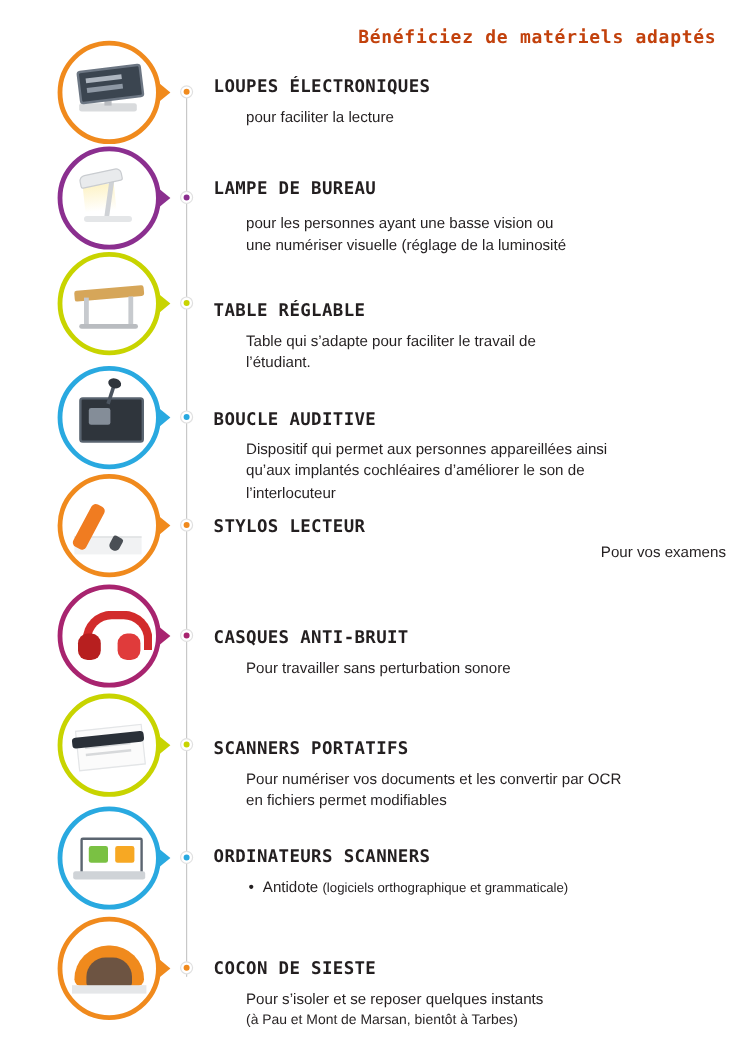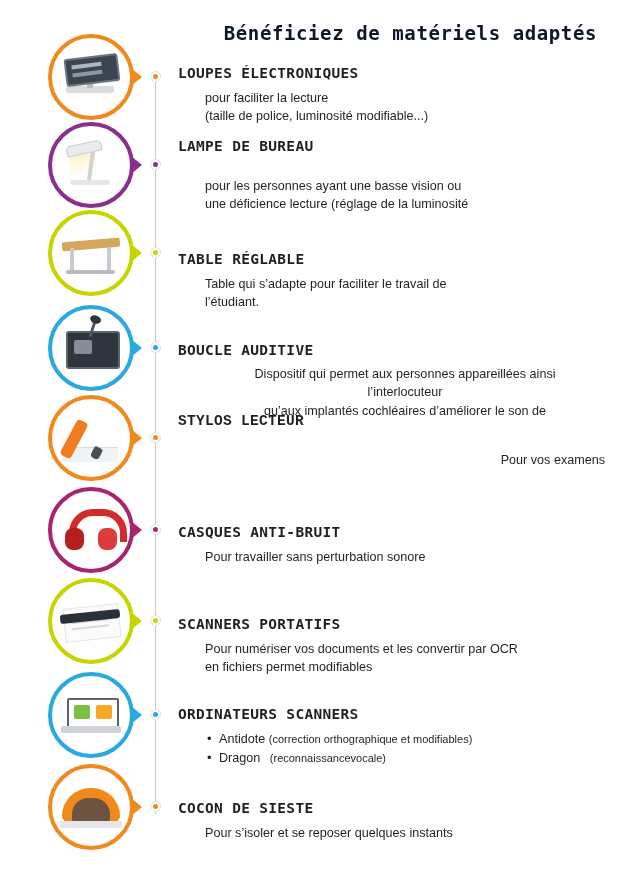--- a/index.html
+++ b/index.html
@@ -15,24 +15,24 @@
     position: relative;
     overflow: hidden;
   }
 
   
   .page-title {
     position: absolute;
     top: 22px;
     right: 28px;
     font-family: "DejaVu Sans Mono", monospace;
-    font-size: 19px;
+    font-size: 15px;
     font-weight: bold;
     letter-spacing: 0.6px;
-    color: #0f172a;
+    color: #c2410c;
     white-space: nowrap;
   }
 
   
   .timeline-line {
     position: absolute;
     left: 155px;
     top: 72px;
     width: 1px;
     height: 742px;
@@ -205,41 +205,40 @@
           <div class="loupe-stand"></div>
           <div class="loupe-screen"></div>
       </div>
     </div>
   </div>
   <div class="badge-arrow" style="top:34px; border-left-color:#f08a1d;"></div>
   <div class="dot" style="top:37px; background:#f08a1d;"></div>
   <div class="item-head" style="top:31px;">LOUPES ÉLECTRONIQUES</div>
   <div class="item-body" style="top:55px;">
     <div>pour faciliter la lecture</div>
-    <div>(taille de police, luminosité modifiable...)</div>
   </div>
 </div>
 
 <div class="item" style="top:122px;">
   <div class="badge" style="top:0; border-color:#8b2f8f;">
     <div class="thumb">
       <div class="art">
         <div class="lamp-glow"></div>
           <div class="lamp-arm"></div>
           <div class="lamp-head"></div>
           <div class="lamp-base"></div>
       </div>
     </div>
   </div>
   <div class="badge-arrow" style="top:34px; border-left-color:#8b2f8f;"></div>
   <div class="dot" style="top:37px; background:#8b2f8f;"></div>
-  <div class="item-head" style="top:16px;">LAMPE DE BUREAU</div>
+  <div class="item-head" style="top:28px;">LAMPE DE BUREAU</div>
   <div class="item-body" style="top:55px;">
     <div>pour les personnes ayant une basse vision ou</div>
-    <div>une déficience lecture (réglage de la luminosité</div>
+    <div>une numériser visuelle (réglage de la luminosité</div>
   </div>
 </div>
 
 <div class="item" style="top:210px;">
   <div class="badge" style="top:0; border-color:#c8d400;">
     <div class="thumb">
       <div class="art">
         <div class="tbl-top"></div>
           <div class="tbl-leg1"></div>
           <div class="tbl-leg2"></div>
@@ -261,40 +260,40 @@
     <div class="thumb">
       <div class="art">
         <div class="loop-box"></div>
           <div class="loop-mic"></div>
       </div>
     </div>
   </div>
   <div class="badge-arrow" style="top:34px; border-left-color:#29a9e0;"></div>
   <div class="dot" style="top:37px; background:#29a9e0;"></div>
   <div class="item-head" style="top:37px;">BOUCLE AUDITIVE</div>
-  <div class="item-body" style="top:60px;text-align:center;">
+  <div class="item-body" style="top:60px;">
     <div>Dispositif qui permet aux personnes appareillées ainsi</div>
+    <div>qu’aux implantés cochléaires d’améliorer le son de</div>
     <div>l’interlocuteur</div>
-    <div>qu’aux implantés cochléaires d’améliorer le son de</div>
   </div>
 </div>
 
 <div class="item" style="top:395px;">
   <div class="badge" style="top:0; border-color:#f08a1d;">
     <div class="thumb">
       <div class="art">
         <div class="pen-paper"></div>
           <div class="pen-body"></div>
           <div class="pen-tip"></div>
       </div>
     </div>
   </div>
   <div class="badge-arrow" style="top:34px; border-left-color:#f08a1d;"></div>
   <div class="dot" style="top:37px; background:#f08a1d;"></div>
-  <div class="item-head" style="top:18px;font-family:Liberation Mono, monospace;">STYLOS LECTEUR</div>
+  <div class="item-head" style="top:36px;">STYLOS LECTEUR</div>
   <div class="item-body" style="top:56px;text-align:right;">
     <div>Pour vos examens</div>
   </div>
 </div>
 
 <div class="item" style="top:487px;">
   <div class="badge" style="top:0; border-color:#a8246f;">
     <div class="thumb">
       <div class="art">
         <div class="hp-band"></div>
@@ -338,39 +337,36 @@
       </div>
     </div>
   </div>
   <div class="badge-arrow" style="top:34px; border-left-color:#29a9e0;"></div>
   <div class="dot" style="top:37px; background:#29a9e0;"></div>
   <div class="item-head" style="top:34px;">ORDINATEURS SCANNERS</div>
   <div class="item-body" style="top:58px;">
     <ul class="bullets">
       <li>
         <span>Antidote</span>
-        <span class="note">(correction orthographique et modifiables)</span>
-      </li>
-      <li>
-        <span>Dragon</span>
-        <span class="note" style="margin-left:6px;">(reconnaissancevocale)</span>
+        <span class="note">(logiciels orthographique et grammaticale)</span>
       </li>
     </ul>
   </div>
 </div>
 
 <div class="item" style="top:764px;">
   <div class="badge" style="top:0; border-color:#f08a1d;">
     <div class="thumb">
       <div class="art">
         <div class="cc-shell"></div>
           <div class="cc-inner"></div>
           <div class="cc-floor"></div>
       </div>
     </div>
   </div>
   <div class="badge-arrow" style="top:34px; border-left-color:#f08a1d;"></div>
   <div class="dot" style="top:37px; background:#f08a1d;"></div>
   <div class="item-head" style="top:36px;">COCON DE SIESTE</div>
   <div class="item-body" style="top:60px;">
     <div>Pour s’isoler et se reposer quelques instants</div>
+    <div class="small">(à Pau et Mont de Marsan, bientôt à Tarbes)</div>
   </div>
 </div>
 
 </body></html>

